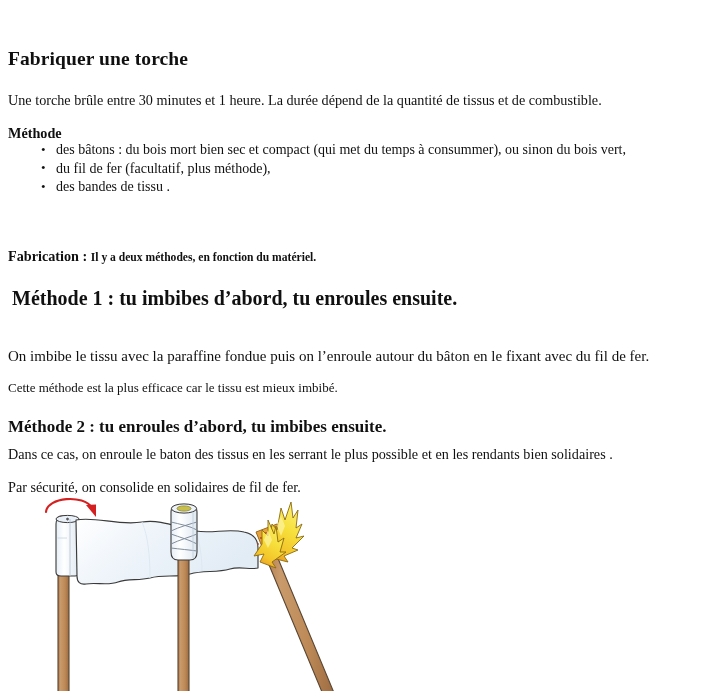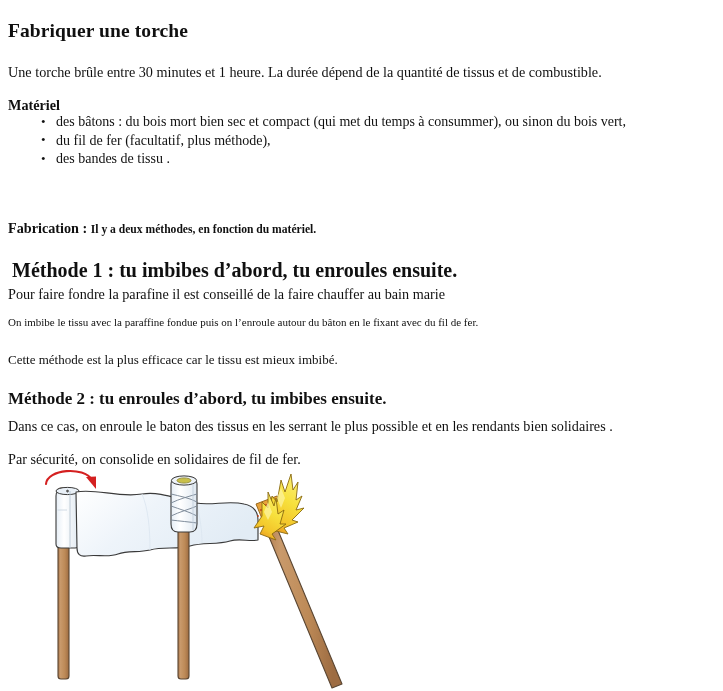--- a/index.html
+++ b/index.html
@@ -14,20 +14,21 @@
     overflow: hidden;
     font-family: "Liberation Serif", "DejaVu Serif", serif;
     color: #101010;
     position: relative;
   }
   .page {
     position: relative;
     width: 723px;
     height: 602px;
     padding: 0;
+    margin-top: 28px;
   }
 
   
   .doc-title {
     position: absolute;
     left: 8px;
     top: 7px;
     font-size: 19.5px;
     font-weight: bold;
     letter-spacing: 0.1px;
@@ -100,21 +101,21 @@
     left: 8px;
     top: 272px;
     font-size: 14.2px;
     white-space: nowrap;
   }
 
   .p-imbibe {
     position: absolute;
     left: 8px;
     top: 305px;
-    font-size: 11px;
+    font-size: 15px;
     white-space: nowrap;
   }
 
   .p-efficace {
     position: absolute;
     left: 8px;
     top: 339px;
     font-size: 13px;
     white-space: nowrap;
   }
@@ -158,36 +159,35 @@
 </style>
 </head>
 <body>
 
 <div class="page">
 
   <h1 class="doc-title">Fabriquer une torche</h1>
 
   <p class="intro">Une torche brûle entre 30 minutes et 1 heure. La durée dépend de la quantité de tissus et  de combustible.</p>
 
-  <h2 class="h-materiel">Matériel</h2>
+  <h2 class="h-materiel">Méthode</h2>
 
   <ul class="material-list">
     <li>des bâtons : du bois mort bien sec et compact (qui met du temps à consummer), ou sinon du bois vert,</li>
     <li>du fil de fer (facultatif, plus méthode),</li>
     <li>des bandes de tissu .</li>
   </ul>
 
   <p class="h-fabrication">
     <span>Fabrication :</span>
     <span class="small">Il y a deux méthodes, en fonction du matériel.</span>
   </p>
 
   <h3 class="h-methode1">Méthode 1 : tu imbibes d’abord, tu enroules ensuite.</h3>
 
-  <p class="p-bainmarie"> Pour  faire fondre la parafine il est conseillé de la faire chauffer au bain marie</p>
 
   <p class="p-imbibe">On imbibe le tissu  avec  la paraffine fondue puis on l’enroule autour du bâton en le fixant avec du fil de fer.</p>
 
   <p class="p-efficace">Cette méthode est la plus efficace car le tissu est mieux imbibé.</p>
 
   <h3 class="h-methode2">Méthode 2 : tu enroules d’abord, tu imbibes ensuite.</h3>
 
   <p class="p-enroule">Dans ce cas, on enroule le baton des tissus en les serrant le plus possible et en les rendants bien solidaires .</p>
 
   <p class="p-securite">Par sécurité, on consolide en solidaires de fil de fer.</p>

